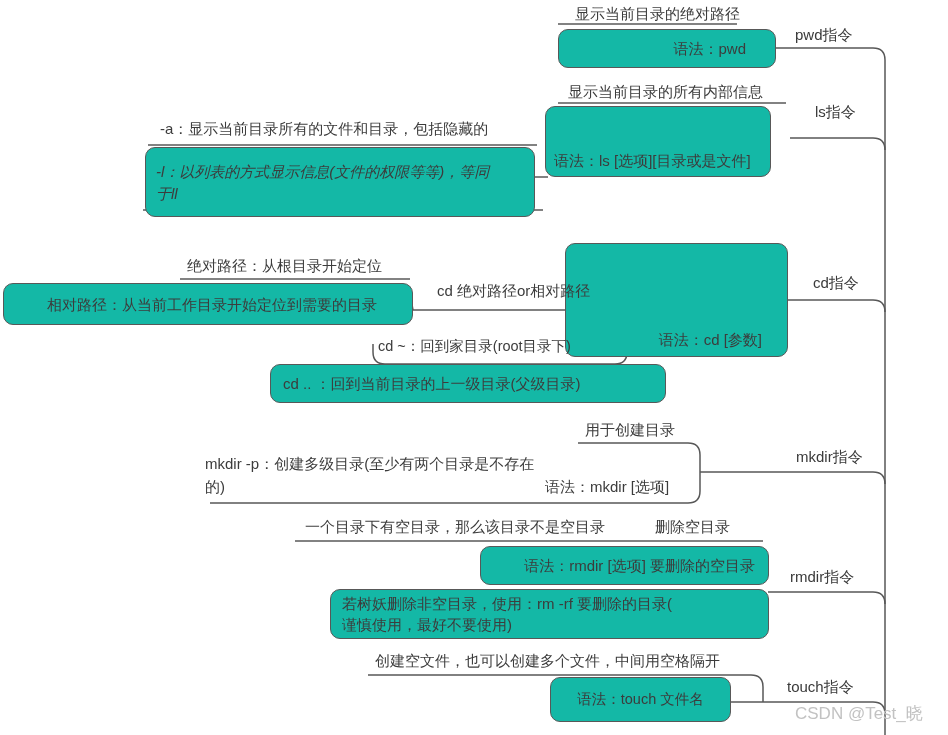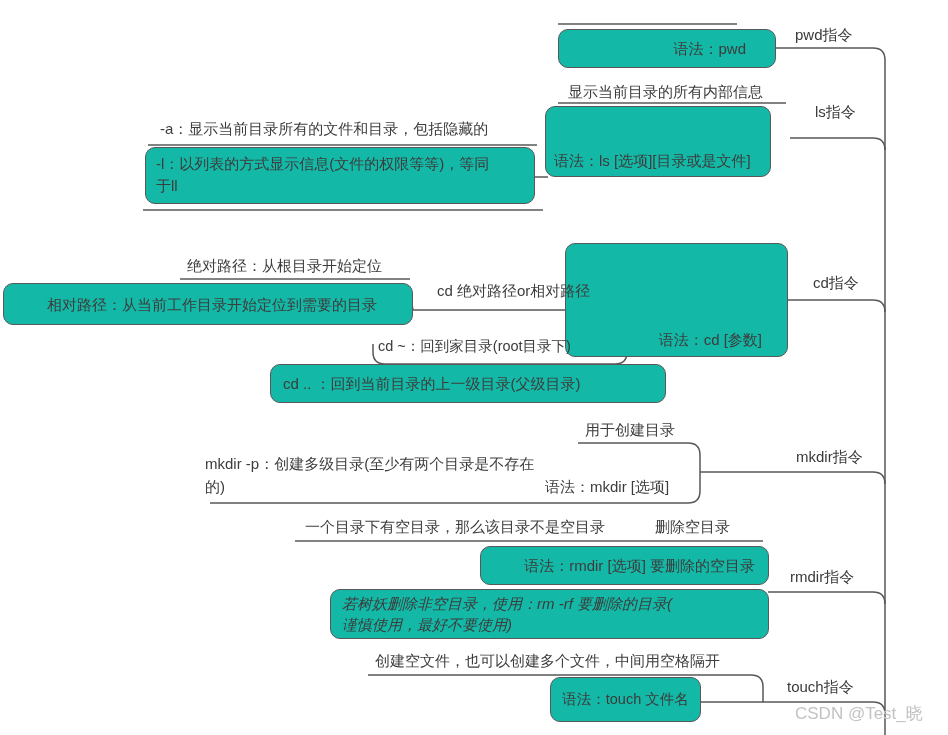--- a/index.html
+++ b/index.html
@@ -20,45 +20,45 @@
   .lbl{position:absolute;z-index:2;white-space:nowrap;font-size:15px;color:#3a3a3a;}
 
   
   #u1{left:575px;top:4px;}
   #b1{left:558px;top:29px;width:218px;height:39px;justify-content:flex-end;padding-right:29px;}
   #lbl-pwd{left:795px;top:25px;}
   
   #u2{left:568px;top:82px;}
   #b2{left:545px;top:106px;width:226px;height:71px;align-items:flex-end;padding:0 0 6px 8px;}
   #u3{left:160px;top:119px;}
-  #b3{left:145px;top:147px;width:390px;height:57px;align-items:flex-start;padding:5px 0 0 10px;line-height:22px;}
+  #b3{left:145px;top:147px;width:390px;height:70px;align-items:flex-start;padding:13px 0 0 10px;line-height:22px;font-style:italic;}
   #lbl-ls{left:815px;top:102px;}
   
   #u4{left:577px;top:219px;}
   #b4{left:565px;top:243px;width:223px;height:114px;align-items:flex-end;justify-content:flex-end;padding:0 25px 7px 0;}
   #u5{left:187px;top:256px;}
   #b5{left:3px;top:283px;width:410px;height:42px;padding-left:43px;}
   #u6{left:437px;top:281px;}
   #t6{left:378px;top:337px;font-size:14.5px;}
   #b7{left:270px;top:364px;width:396px;height:39px;padding-left:12px;}
   #lbl-cd{left:813px;top:273px;}
   
   #u7{left:585px;top:420px;}
   #mkp{left:205px;top:452px;line-height:23px;}
   #msx{left:545px;top:477px;}
   #lbl-mkdir{left:789px;top:447px;margin-left:7px;}
   
   #u8a{left:305px;top:517px;}
   #u8b{left:655px;top:517px;}
   #b9{left:480px;top:546px;width:289px;height:39px;justify-content:flex-end;padding-right:13px;}
-  #b10{left:330px;top:589px;width:439px;height:50px;align-items:flex-start;padding:3px 4px 0 11px;line-height:21px;font-style:italic;}
+  #b10{left:330px;top:589px;width:439px;height:50px;align-items:flex-start;padding:3px 4px 0 11px;line-height:21px;}
   #lbl-rmdir{left:790px;top:567px;}
   
   #u9{left:375px;top:651px;}
-  #b11{left:550px;top:677px;width:151px;height:45px;justify-content:center;font-size:14.5px;}
+  #b11{left:550px;top:677px;width:181px;height:45px;justify-content:center;font-size:14.5px;}
   #lbl-touch{left:787px;top:677px;}
   
   #watermark{left:795px;top:704px;font-size:17px;color:#c2c2c2;z-index:3;}
 </style>
 </head>
 <body>
 
 <div class="canvas">
 
   <svg class="wires" width="948" height="735" viewBox="0 0 948 735">
@@ -78,20 +78,21 @@
     <path d="M 180 279 H 410"></path>
     <path d="M 403 300 Q 413 302 413 310"></path>
 
     <path d="M 413 310 H 615 Q 627 310 627 322 V 352 Q 627 364 615 364 H 385 Q 373 364 373 352 V 344"></path>
 
     <path d="M 578 443 H 688 Q 700 443 700 455 V 491 Q 700 503 688 503 H 210"></path>
     <path d="M 295 541 H 763"></path>
     <path d="M 368 675 H 751 Q 763 675 763 687 V 702"></path>
   </svg>
 
+  <div class="txt" id="u1">显示当前目录的绝对路径</div>
   <div class="box" id="b1">
       <span>语法：pwd</span>
     </div>
   <div class="lbl" id="lbl-pwd">pwd指令</div>
 
   <div class="txt" id="u2">显示当前目录的所有内部信息</div>
   <div class="box" id="b2">
       <span>语法：ls [选项][目录或是文件]</span>
     </div>
   <div class="txt" id="u3">-a：显示当前目录所有的文件和目录，包括隐藏的</div>

